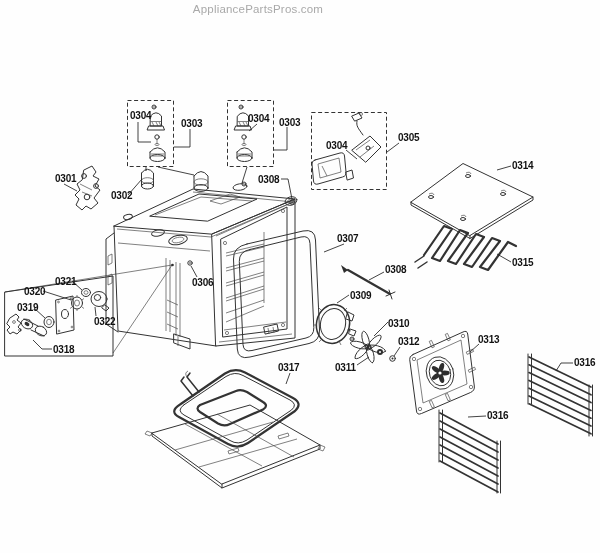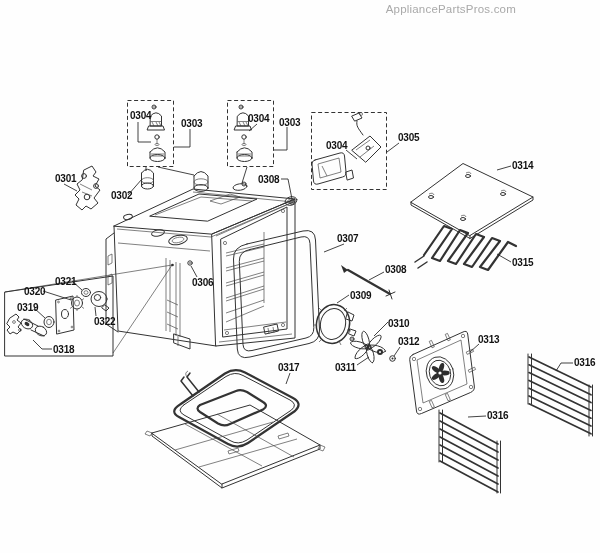--- a/index.html
+++ b/index.html
@@ -1,18 +1,18 @@
 <!DOCTYPE html>
 <html><head>
 <meta charset="utf-8">
 <style>
   html,body{margin:0;padding:0;background:#ffffff;}
   .page{position:relative;width:600px;height:553px;background:#fefefe;overflow:hidden;
         font-family:"Liberation Sans", sans-serif;}
-  .watermark{position:absolute;top:3px;left:0;width:516px;text-align:right;
+  .watermark{position:absolute;top:3px;left:0;width:516px;text-align:center;
              font-size:11.5px;color:#a9a9a9;letter-spacing:.2px;}
   svg{position:absolute;top:0;left:0;}
   svg *{vector-effect:non-scaling-stroke;}
   .ln{stroke:#333;fill:none;stroke-width:1;stroke-linejoin:round;stroke-linecap:round;}
   .thin{stroke:#4a4a4a;fill:none;stroke-width:.7;stroke-linejoin:round;}
   .med{stroke:#333;fill:none;stroke-width:1.5;stroke-linejoin:round;stroke-linecap:round;}
   .heavy{stroke:#333;fill:none;stroke-width:2.2;stroke-linejoin:round;stroke-linecap:round;}
   .rail{stroke:#333;fill:none;stroke-width:1.7;stroke-linecap:round;}
   .dash{stroke:#333;fill:none;stroke-width:1;stroke-dasharray:4 2.6;}
   .leader{stroke:#222;fill:none;stroke-width:.85;stroke-linejoin:round;}

